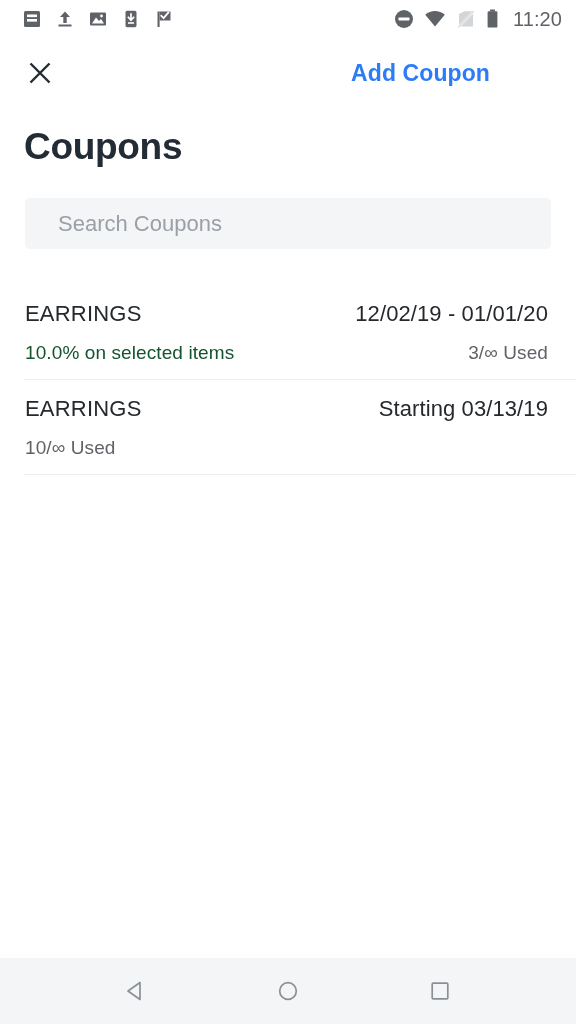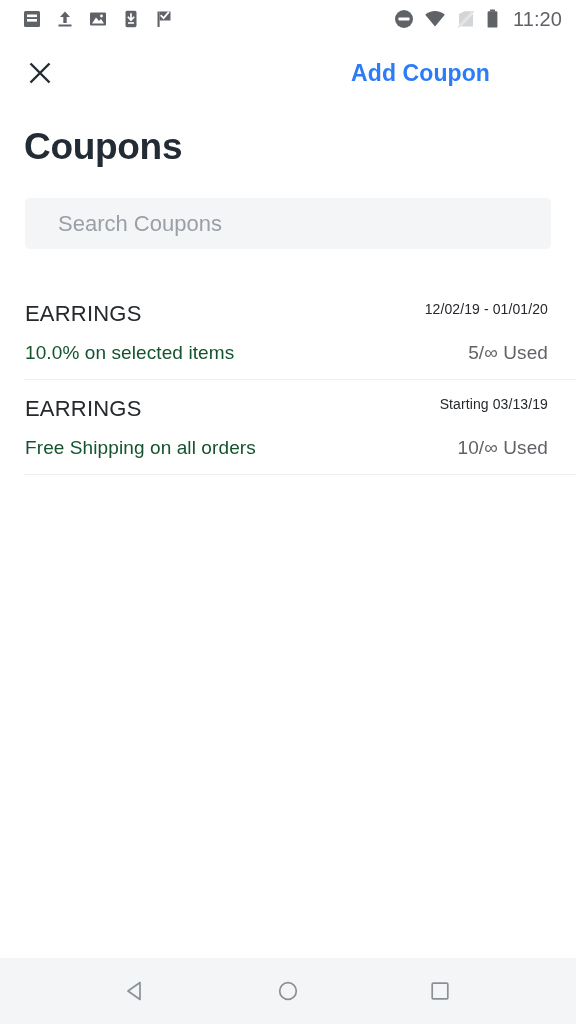--- a/index.html
+++ b/index.html
@@ -58,24 +58,24 @@
     padding:0 0 0 33px;
     font-size:22px; color:#3c4043;
     font-family:"Liberation Sans", sans-serif;
     outline:none;
   }
   .search-input::placeholder { color:#9aa0a6; }
 
   
   .coupon-list { position:absolute; top:285px; left:0; width:576px; }
   .coupon-row { position:relative; padding:16px 28px 16px 25px; }
-  .row-line { display:flex; align-items:flex-start; justify-content:space-between; }
+  .row-line { display:flex; align-items:center; justify-content:space-between; }
   .row-line.primary { margin-bottom:15px; }
   .coupon-code { font-size:22px; color:#25282c; letter-spacing:0.2px; }
-  .coupon-dates { font-size:14px; color:#25282c; letter-spacing:0.1px; }
+  .coupon-dates { font-size:22px; color:#25282c; letter-spacing:0.1px; }
   .coupon-desc { font-size:19px; color:#14532d; letter-spacing:0.1px; }
   .coupon-used { font-size:19px; color:#5f6368; letter-spacing:0.1px; }
   .divider {
     position:absolute; left:24px; right:0; bottom:0; height:1px;
     background:#eceef0;
   }
 
   
   .navbar {
     position:absolute; bottom:0; left:0; width:576px; height:66px;
@@ -158,32 +158,31 @@
 
   <div class="coupon-list">
 
     <div class="coupon-row">
       <div class="row-line primary">
         <span class="coupon-code">EARRINGS</span>
         <span class="coupon-dates">12/02/19 - 01/01/20</span>
       </div>
       <div class="row-line">
         <span class="coupon-desc">10.0% on selected items</span>
-        <span class="coupon-used">5/∞ Used</span>
+        <span class="coupon-used">3/∞ Used</span>
       </div>
       <div class="divider"></div>
     </div>
 
     <div class="coupon-row">
       <div class="row-line primary">
         <span class="coupon-code">EARRINGS</span>
         <span class="coupon-dates">Starting 03/13/19</span>
       </div>
       <div class="row-line">
-        <span class="coupon-desc">Free Shipping on all orders</span>
         <span class="coupon-used">10/∞ Used</span>
       </div>
       <div class="divider"></div>
     </div>
 
   </div>
 
   <div class="navbar">
     <div class="nav-btn">
       <svg width="26" height="26" viewBox="0 0 26 26">

